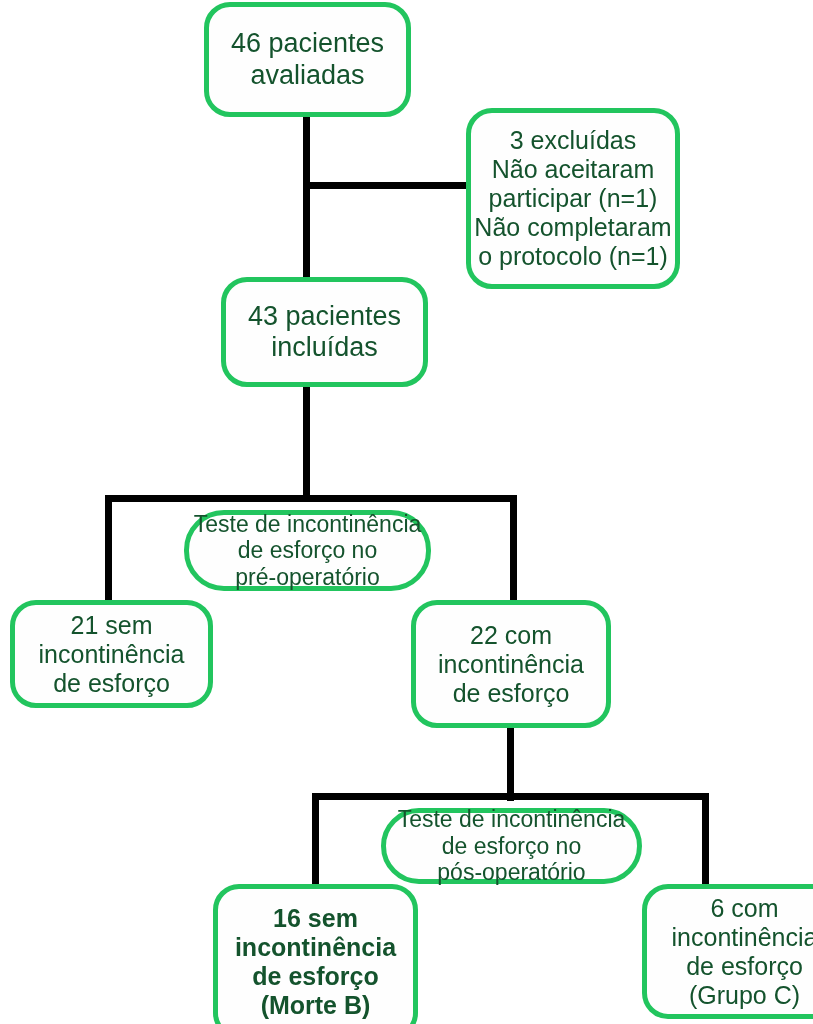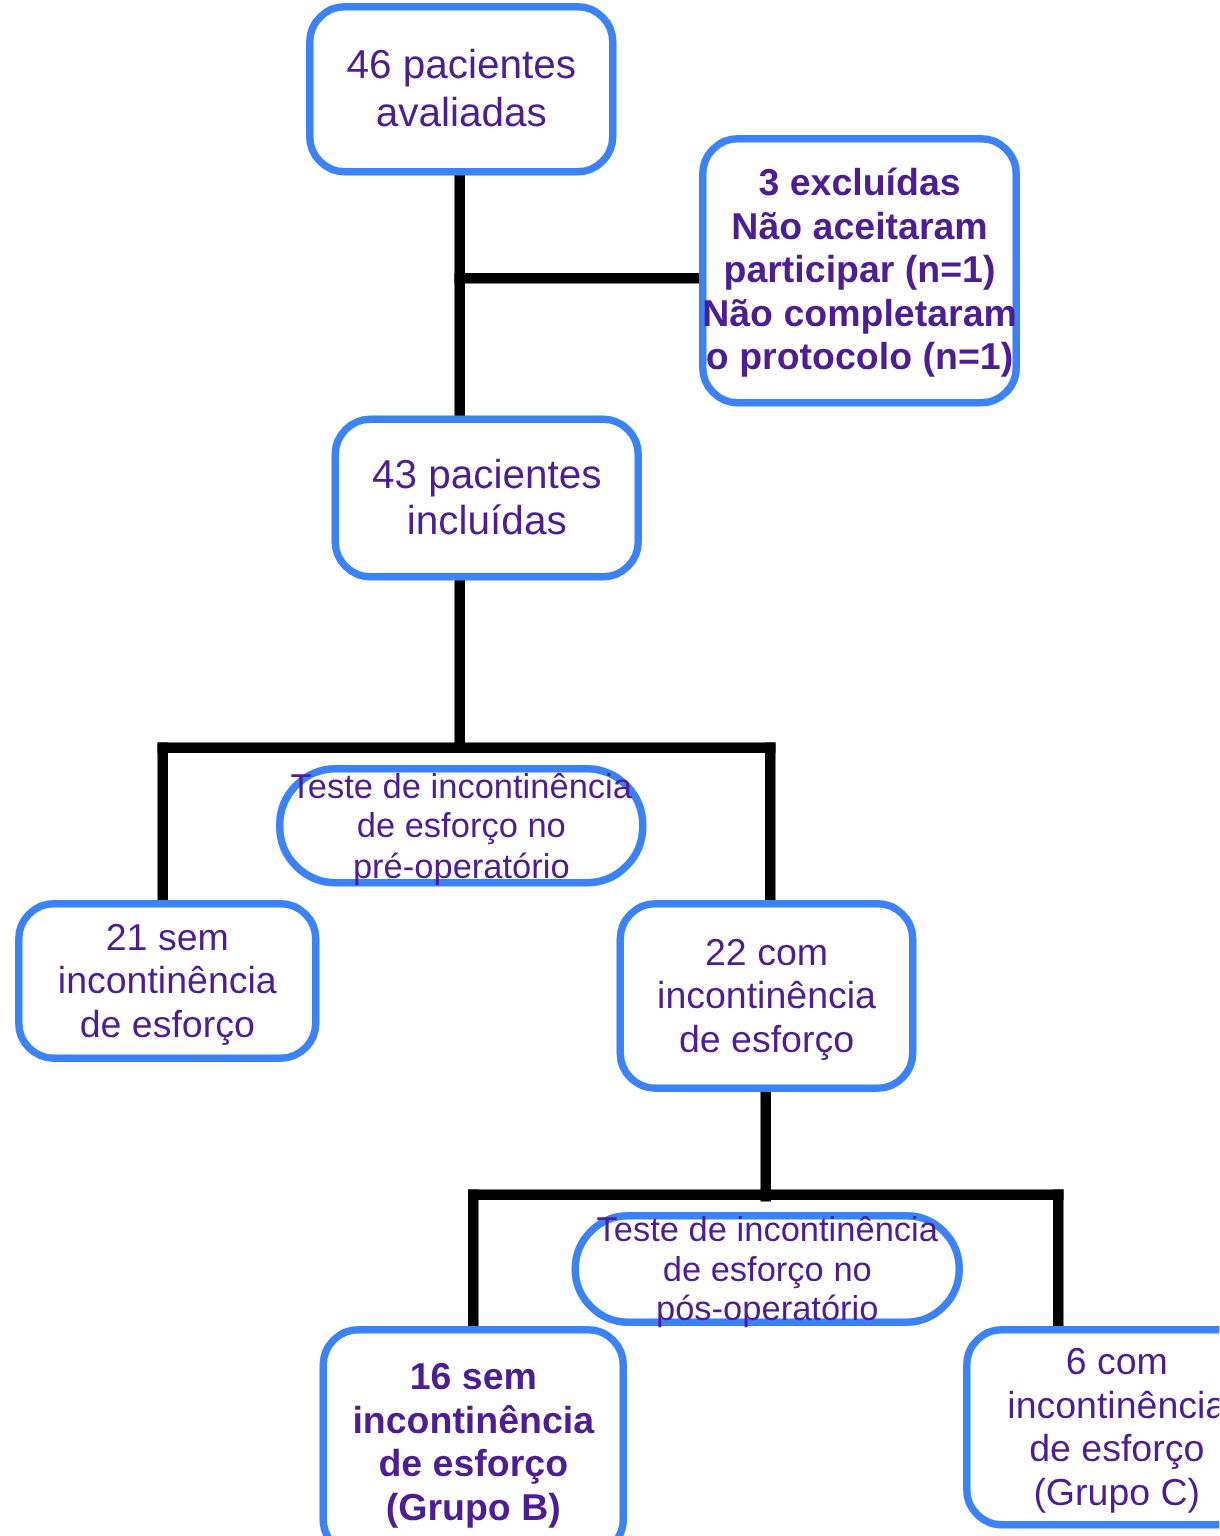--- a/index.html
+++ b/index.html
@@ -15,27 +15,27 @@
     position: relative;
     width: 813px;
     height: 1024px;
     background: #ffffff;
     overflow: hidden;
   }
   .node {
     position: absolute;
     box-sizing: border-box;
     background: #fefefe;
-    border: 5px solid #3b82f6;
+    border: 5px solid #22c55e;
     border-radius: 26px;
     display: flex;
     align-items: center;
     justify-content: center;
     text-align: center;
-    color: #4c1d95;
+    color: #14532d;
     z-index: 3;
   }
   .node .lines {
     display: block;
     line-height: 1.16;
     padding: 0 6px;
   }
   .node .lines span {
     display: block;
     white-space: nowrap;
@@ -48,21 +48,21 @@
   .conn {
     position: absolute;
     background: #000000;
     z-index: 1;
   }
   .conn.vert { width: 7px; }
   .conn.horiz { height: 7px; }
 
   
   #node-assessed   { left: 204px; top: 2px;    width: 207px; height: 115px; }
-  #node-excluded   { left: 466px; top: 90px;   width: 214px; height: 181px; font-weight: bold; }
+  #node-excluded   { left: 466px; top: 108px;   width: 214px; height: 181px; }
   #node-included   { left: 204px; top: 277px;  width: 207px; height: 110px; margin-left: 17px; }
   #node-preop-test { left: 184px; top: 510px;  width: 247px; height: 81px;  border-radius: 40px; z-index: 4;}
   #node-no-inc-pre { left: 10px;  top: 600px;  width: 203px; height: 108px; }
   #node-inc-pre    { left: 411px; top: 600px;  width: 200px; height: 128px; }
   #node-postop-test{ left: 381px; top: 808px;  width: 261px; height: 76px;  border-radius: 38px; z-index: 4;}
   #node-no-inc-post{ left: 213px; top: 884px;  width: 205px; height: 155px; font-weight: bold; }
   #node-inc-post   { left: 598px; top: 884px;  width: 205px; height: 135px; margin-left: 44px; }
 
   
   #c-trunk1      { left: 303px; top: 112px; height: 172px; }
@@ -152,21 +152,21 @@
         <span>de esforço no</span>
         <span>pós-operatório</span>
       </span>
   </div>
 
   <div class="node" id="node-no-inc-post">
     <span class="lines fs-25">
         <span>16 sem</span>
         <span>incontinência</span>
         <span>de esforço</span>
-        <span>(Grupo B)</span>
+        <span>(Morte B)</span>
       </span>
   </div>
 
   <div class="node" id="node-inc-post">
     <span class="lines fs-25">
         <span>6 com</span>
         <span>incontinência</span>
         <span>de esforço</span>
         <span>(Grupo C)</span>
       </span>

